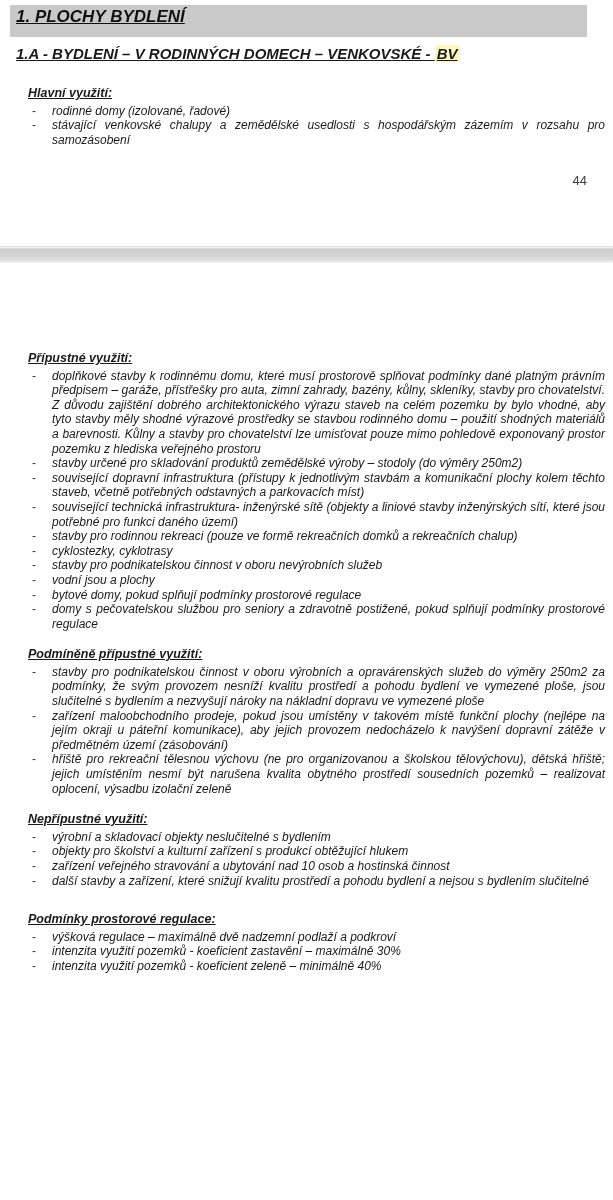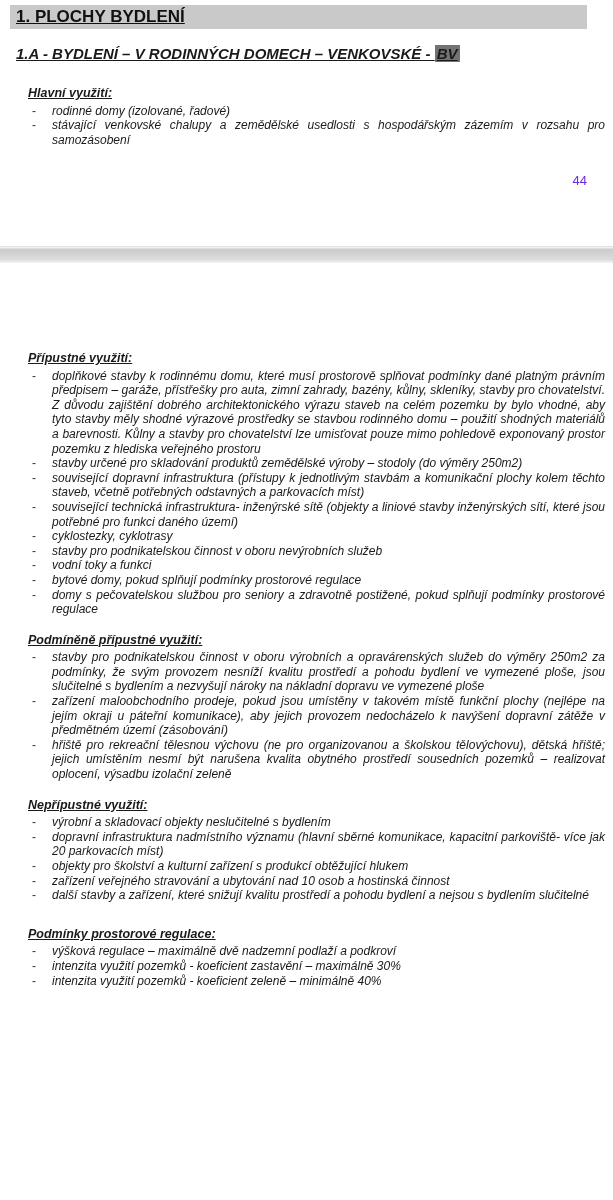--- a/index.html
+++ b/index.html
@@ -7,25 +7,26 @@
   body {
     position: relative;
     height: 1200px;
     font-family: "Liberation Sans", sans-serif;
     color: #1a1a1a;
     overflow: hidden;
   }
   .titlebar {
     position: absolute;
     left: 10px; top: 5px;
-    width: 577px; height: 24px;
+    width: 577px; height: 32px;
     padding-left: 6px;
     line-height: 24px;
     font-size: 17px;
     font-weight: bold;
+    font-style: italic;
     text-decoration: underline;
     color: #111;
   }
   .subtitle {
     position: absolute;
     left: 16px; top: 45px;
     width: 576px;
     font-size: 15px;
     font-weight: bold;
     font-style: italic;
@@ -33,21 +34,21 @@
     white-space: nowrap;
   }
   .subtitle .code {
     padding: 0 2px;
   }
   .page-number {
     position: absolute;
     top: 173px; right: 26px;
     font-size: 13px;
     font-style: normal;
-    color: #6d28d9;
+    color: #404040;
   }
   .separator {
     position: absolute;
     left: 0; top: 246px;
     width: 613px; height: 17px;
     background: linear-gradient(to bottom, #fafafa 0%, #cccccc 15%, #d6d6d6 55%, #dedede 80%, #f4f4f4 100%);
     border-top: 1px solid #e2e2e2;
   }
   .content-block {
     position: absolute;
@@ -84,21 +85,21 @@
     top: 0;
     font-style: normal;
     color: #333;
   }
 </style>
 </head>
 <body>
 
 <div class="titlebar" style="background-color: rgb(201, 201, 201);">1. PLOCHY BYDLENÍ</div>
 
-<div class="subtitle"><span>1.A - BYDLENÍ – V RODINNÝCH DOMECH – VENKOVSKÉ - </span><span class="code" style="background-color: #737373; margin-top: 15px;">BV</span></div>
+<div class="subtitle"><span>1.A - BYDLENÍ – V RODINNÝCH DOMECH – VENKOVSKÉ - </span><span class="code" style="background-color: #fef9c3; margin-top: 15px;">BV</span></div>
 
 <div class="content-block block-page1">
   <div class="section">
     <div class="section-heading">Hlavní využití:</div>
     <ul class="items">
         <li>rodinné domy (izolované, řadové)</li>
         <li>stávající venkovské chalupy a zemědělské usedlosti s hospodářským zázemím v rozsahu pro samozásobení</li>
       </ul>
   </div>
 </div>
@@ -108,42 +109,42 @@
 <div class="separator"></div>
 
 <div class="content-block block-page2">
   <div class="section">
     <div class="section-heading">Přípustné využití:</div>
     <ul class="items">
         <li>doplňkové stavby k rodinnému domu, které musí prostorově splňovat podmínky dané platným právním předpisem – garáže, přístřešky pro auta, zimní zahrady, bazény, kůlny, skleníky, stavby pro chovatelství. Z důvodu zajištění  dobrého architektonického výrazu staveb na celém pozemku by bylo vhodné, aby tyto stavby měly shodné výrazové prostředky se stavbou rodinného domu – použití shodných materiálů a barevnosti. Kůlny a stavby pro chovatelství lze umisťovat pouze mimo pohledově exponovaný prostor pozemku z hlediska veřejného prostoru</li>
         <li>stavby určené pro skladování produktů zemědělské výroby – stodoly (do výměry 250m2)</li>
         <li>související dopravní infrastruktura (přístupy k jednotlivým stavbám a komunikační plochy kolem těchto staveb, včetně potřebných odstavných a parkovacích míst)</li>
         <li>související technická infrastruktura- inženýrské sítě (objekty a liniové stavby inženýrských sítí, které jsou potřebné pro funkci daného území)</li>
+        <li>stavby pro rodinnou rekreaci (pouze ve formě rekreačních domků a rekreačních chalup)</li>
         <li>cyklostezky, cyklotrasy</li>
         <li>stavby pro podnikatelskou činnost v oboru nevýrobních služeb</li>
-        <li>vodní toky a funkci</li>
+        <li>vodní jsou a plochy</li>
         <li>bytové domy, pokud splňují podmínky prostorové regulace</li>
         <li>domy s pečovatelskou službou pro seniory a zdravotně postižené, pokud splňují podmínky prostorové regulace</li>
       </ul>
   </div>
 
   <div class="section">
     <div class="section-heading">Podmíněně přípustné využití:</div>
     <ul class="items">
         <li>stavby pro podnikatelskou činnost v oboru výrobních a opravárenských služeb do výměry 250m2 za podmínky, že svým provozem nesníží kvalitu prostředí a pohodu bydlení ve vymezené ploše, jsou slučitelné s bydlením  a nezvyšují nároky na nákladní dopravu ve vymezené ploše</li>
         <li>zařízení maloobchodního prodeje, pokud jsou umístěny v takovém místě funkční plochy (nejlépe na jejím okraji u páteřní komunikace), aby jejich provozem nedocházelo k navýšení dopravní zátěže v předmětném území (zásobování)</li>
         <li>hřiště pro rekreační tělesnou výchovu (ne pro organizovanou a školskou tělovýchovu), dětská hřiště; jejich umístěním nesmí být narušena kvalita obytného prostředí sousedních pozemků – realizovat oplocení, výsadbu izolační zeleně</li>
       </ul>
   </div>
 
   <div class="section">
     <div class="section-heading">Nepřípustné využití:</div>
     <ul class="items">
         <li>výrobní a skladovací objekty neslučitelné s bydlením</li>
-        <li>dopravní infrastruktura nadmístního významu (hlavní sběrné komunikace, kapacitní parkoviště- více jak 20 parkovacích míst)</li>
         <li>objekty pro školství a kulturní zařízení s produkcí obtěžující hlukem</li>
         <li>zařízení veřejného stravování a ubytování nad 10 osob a hostinská činnost</li>
         <li>další stavby a zařízení, které snižují kvalitu prostředí a pohodu bydlení a nejsou s bydlením slučitelné</li>
       </ul>
   </div>
 
   <div class="section gap-lg">
     <div class="section-heading">Podmínky prostorové regulace:</div>
     <ul class="items">
         <li>výšková regulace – maximálně dvě nadzemní podlaží a podkroví</li>

